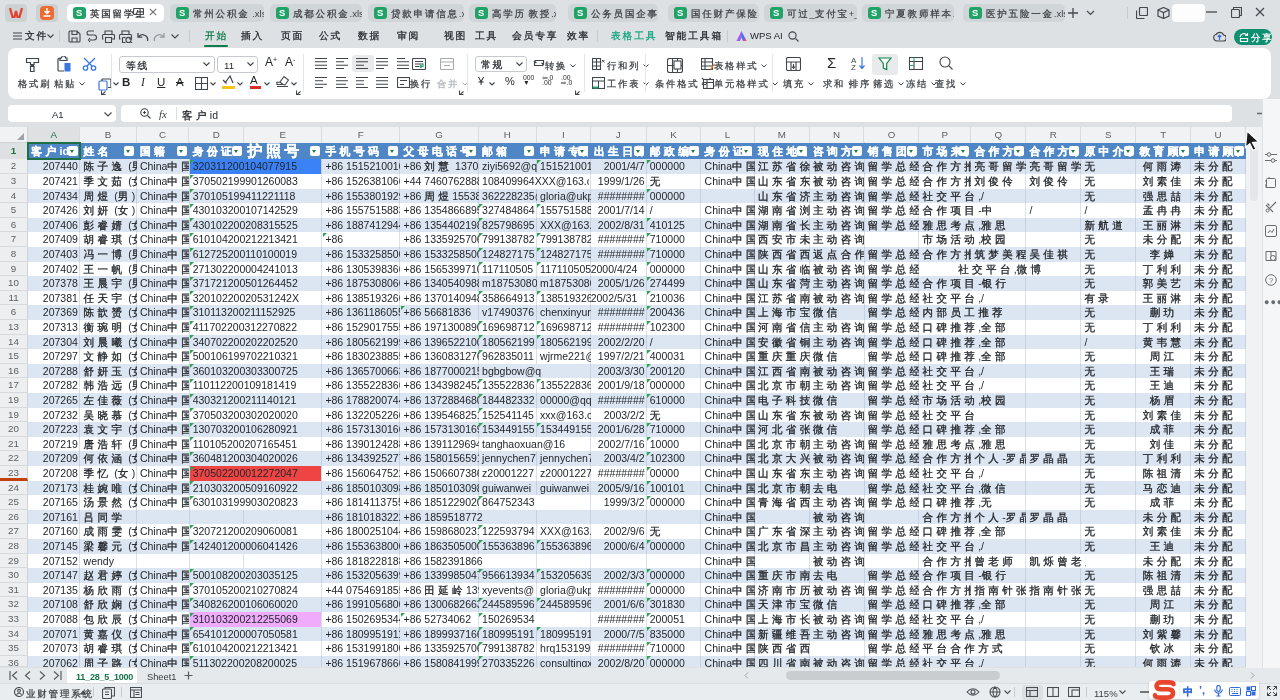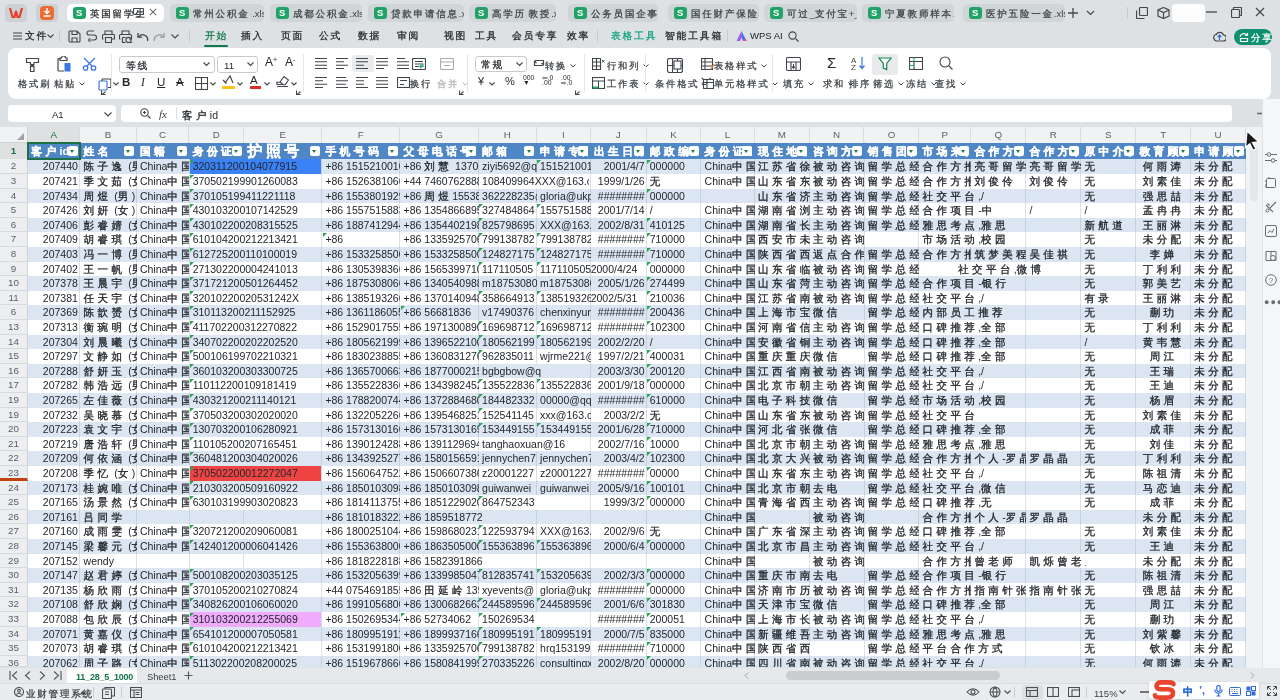--- a/index.html
+++ b/index.html
@@ -1217,21 +1217,21 @@
       <span class="cell" style="left:1163.1px;width:55.0px;line-height:14.6px;"><span class="cj">未分配</span></span>
       <span class="cell" style="left:52.4px;width:56.3px;line-height:14.6px;">wendy</span>
     </div>
 <div class="row" style="top:568.2px;height:14.6px">
       <span class="cell" style="left:0.0px;width:52.4px;line-height:14.6px;text-align:right;padding-right:2.5px;padding-left:0;">207147</span>
       <span class="cell" style="left:108.7px;width:52.8px;line-height:14.6px;">China<span class="cj">中国</span></span>
       <span class="cell" style="left:161.5px;width:131.0px;line-height:14.6px;background:#dce6f2;">500108200203035125</span>
       <span class="tri" style="left:162.0px;top:0.5px"></span>
       <span class="cell" style="left:294.2px;width:78.2px;line-height:14.6px;">+86 1532056399</span>
       <span class="cell" style="left:372.4px;width:78.5px;line-height:14.6px;">+86 1339985047</span>
-      <span class="cell" style="left:450.9px;width:58.0px;line-height:14.6px;">812835741</span>
+      <span class="cell" style="left:450.9px;width:58.0px;line-height:14.6px;">956613934</span>
       <span class="tri" style="left:451.4px;top:0.5px"></span>
       <span class="cell" style="left:508.9px;width:53.8px;line-height:14.6px;">153205639</span>
       <span class="tri" style="left:509.4px;top:0.5px"></span>
       <span class="cell" style="left:562.7px;width:55.9px;line-height:14.6px;text-align:right;padding-right:2px;padding-left:0;">2002/3/3</span>
       <span class="cell" style="left:618.6px;width:54.8px;line-height:14.6px;">000000</span>
       <span class="tri" style="left:619.1px;top:0.5px"></span>
       <span class="cell" style="left:673.4px;width:53.4px;line-height:14.6px;">China<span class="cj">中国</span></span>
       <span class="cell" style="left:726.8px;width:54.9px;line-height:14.6px;"><span class="cj">重庆市南岸区</span></span>
       <span class="cell" style="left:781.7px;width:54.8px;line-height:14.6px;"><span class="cj">去电</span></span>
       <span class="cell" style="left:836.5px;width:54.9px;line-height:14.6px;"><span class="cj">留学总经办</span></span>

